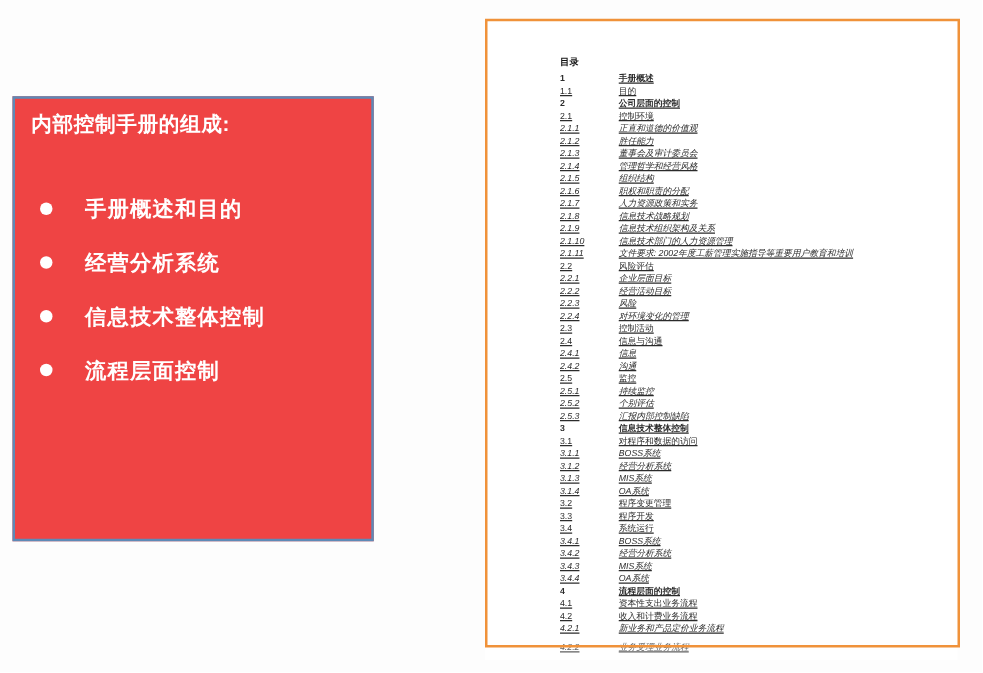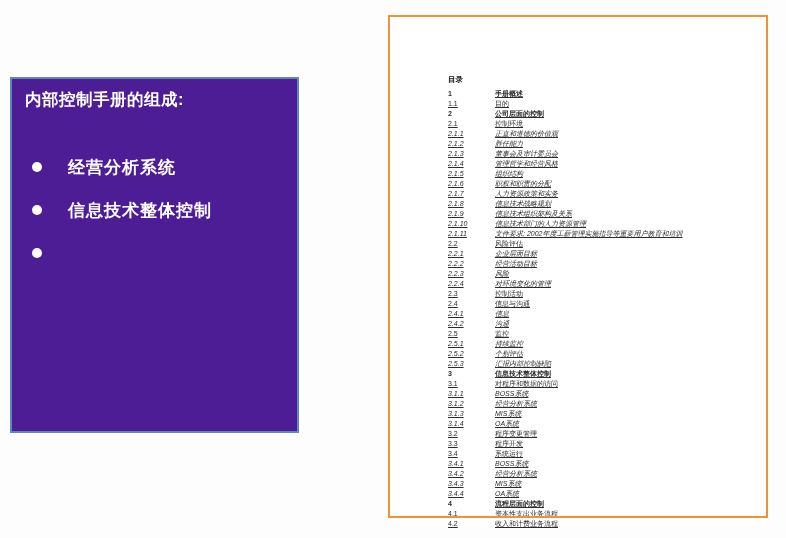--- a/index.html
+++ b/index.html
@@ -5,21 +5,21 @@
   html,body { margin:0; padding:0; background:#ffffff; }
   .canvas {
     position:relative; width:786px; height:538px; overflow:hidden;
     background:#fdfdfd;
     font-family:"Liberation Sans","DejaVu Sans",sans-serif;
   }
 
   
   .panel {
     position:absolute; left:10px; top:77px; width:285px; height:352px;
-    background:#4c1d95; border:2px solid #5E89B6; box-sizing:content-box;
+    background:#ef4444; border:2px solid #5E89B6; box-sizing:content-box;
   }
   .panel-title {
     padding:10px 13px 0 13px;
     color:#ffffff; font-weight:bold; font-size:16.5px; letter-spacing:0.5px;
   }
   .bullets { margin-top:46px; }
   .bullet-row {
     display:flex; align-items:center; height:20px;
     margin:0 0 23px 20px;
   }
@@ -28,21 +28,21 @@
     flex:none; margin-right:26px;
   }
   .bullet-text { color:#ffffff; font-weight:bold; font-size:17px; letter-spacing:1px; white-space:nowrap; }
 
   
   .doc {
     position:absolute; left:388px; top:15px; width:378px; height:513px;
     background:#ffffff; overflow:hidden; color:#2b2b2b;
   }
   .toc-header {
-    margin-left:60px; padding-top:60px; margin-bottom:4px;
+    margin-left:60px; padding-top:30px; margin-bottom:4px;
     font-size:7.5px; line-height:10px; font-weight:bold; color:#111111;
   }
   .toc-row {
     display:flex; margin-left:60px; height:10px;
     font-size:7px; line-height:10px; white-space:nowrap;
   }
   .toc-num { width:47px; flex:none; text-decoration:underline; }
   .toc-title { text-decoration:underline; }
   .toc-row.lv1 { font-weight:bold; }
   .toc-row.lv1 .toc-num { text-decoration:none; }
@@ -57,33 +57,38 @@
 </style>
 </head>
 <body>
 
 <div class="canvas">
 
   <div class="panel">
     <div class="panel-title">内部控制手册的组成:</div>
     <div class="bullets">
 
+        <div class="bullet-row">
+          <span class="dot"></span>
+          <span class="bullet-text">手册概述和目的</span>
+        </div>
 
         <div class="bullet-row">
           <span class="dot"></span>
           <span class="bullet-text">经营分析系统</span>
         </div>
 
         <div class="bullet-row">
           <span class="dot"></span>
           <span class="bullet-text">信息技术整体控制</span>
         </div>
 
         <div class="bullet-row">
           <span class="dot"></span>
+          <span class="bullet-text">流程层面控制</span>
         </div>
       </div>
   </div>
 
   <div class="doc">
     <div class="toc-header">目录</div>
     <div class="toc">
 
         <div class="toc-row lv1">
           <span class="toc-num">1</span>

